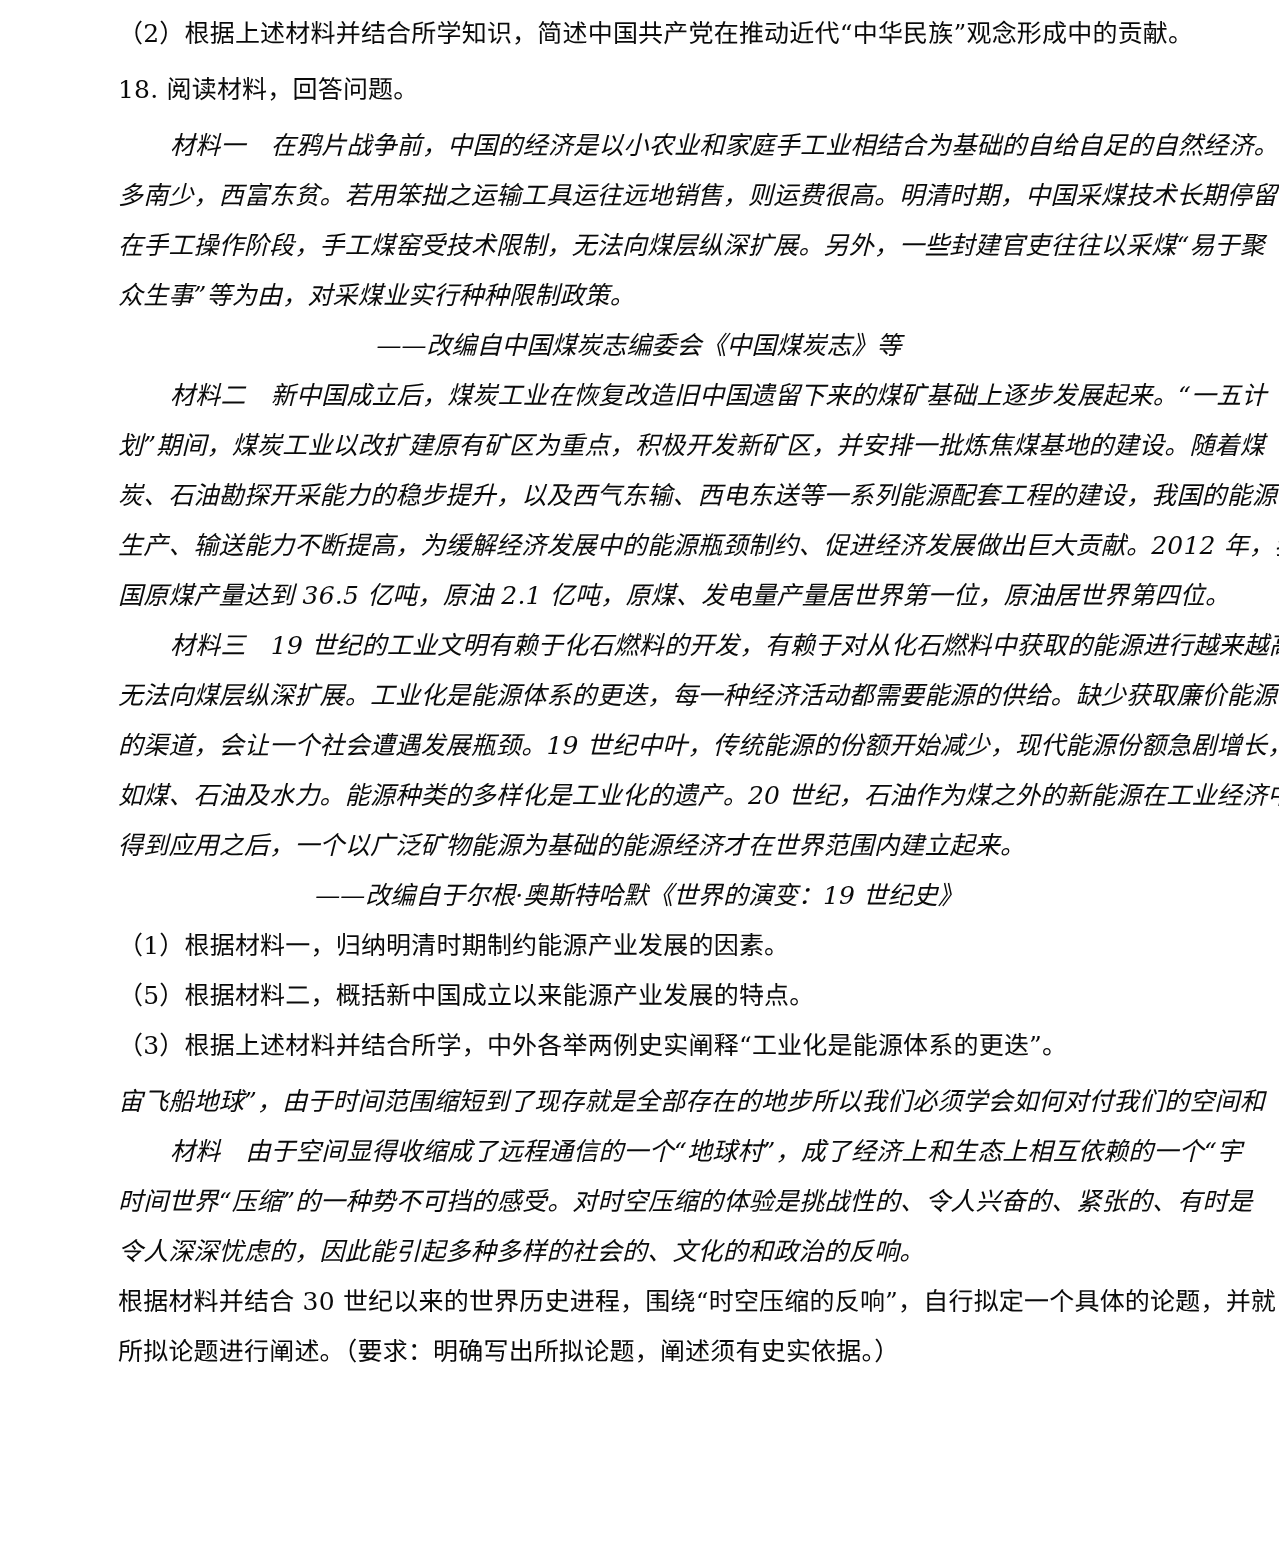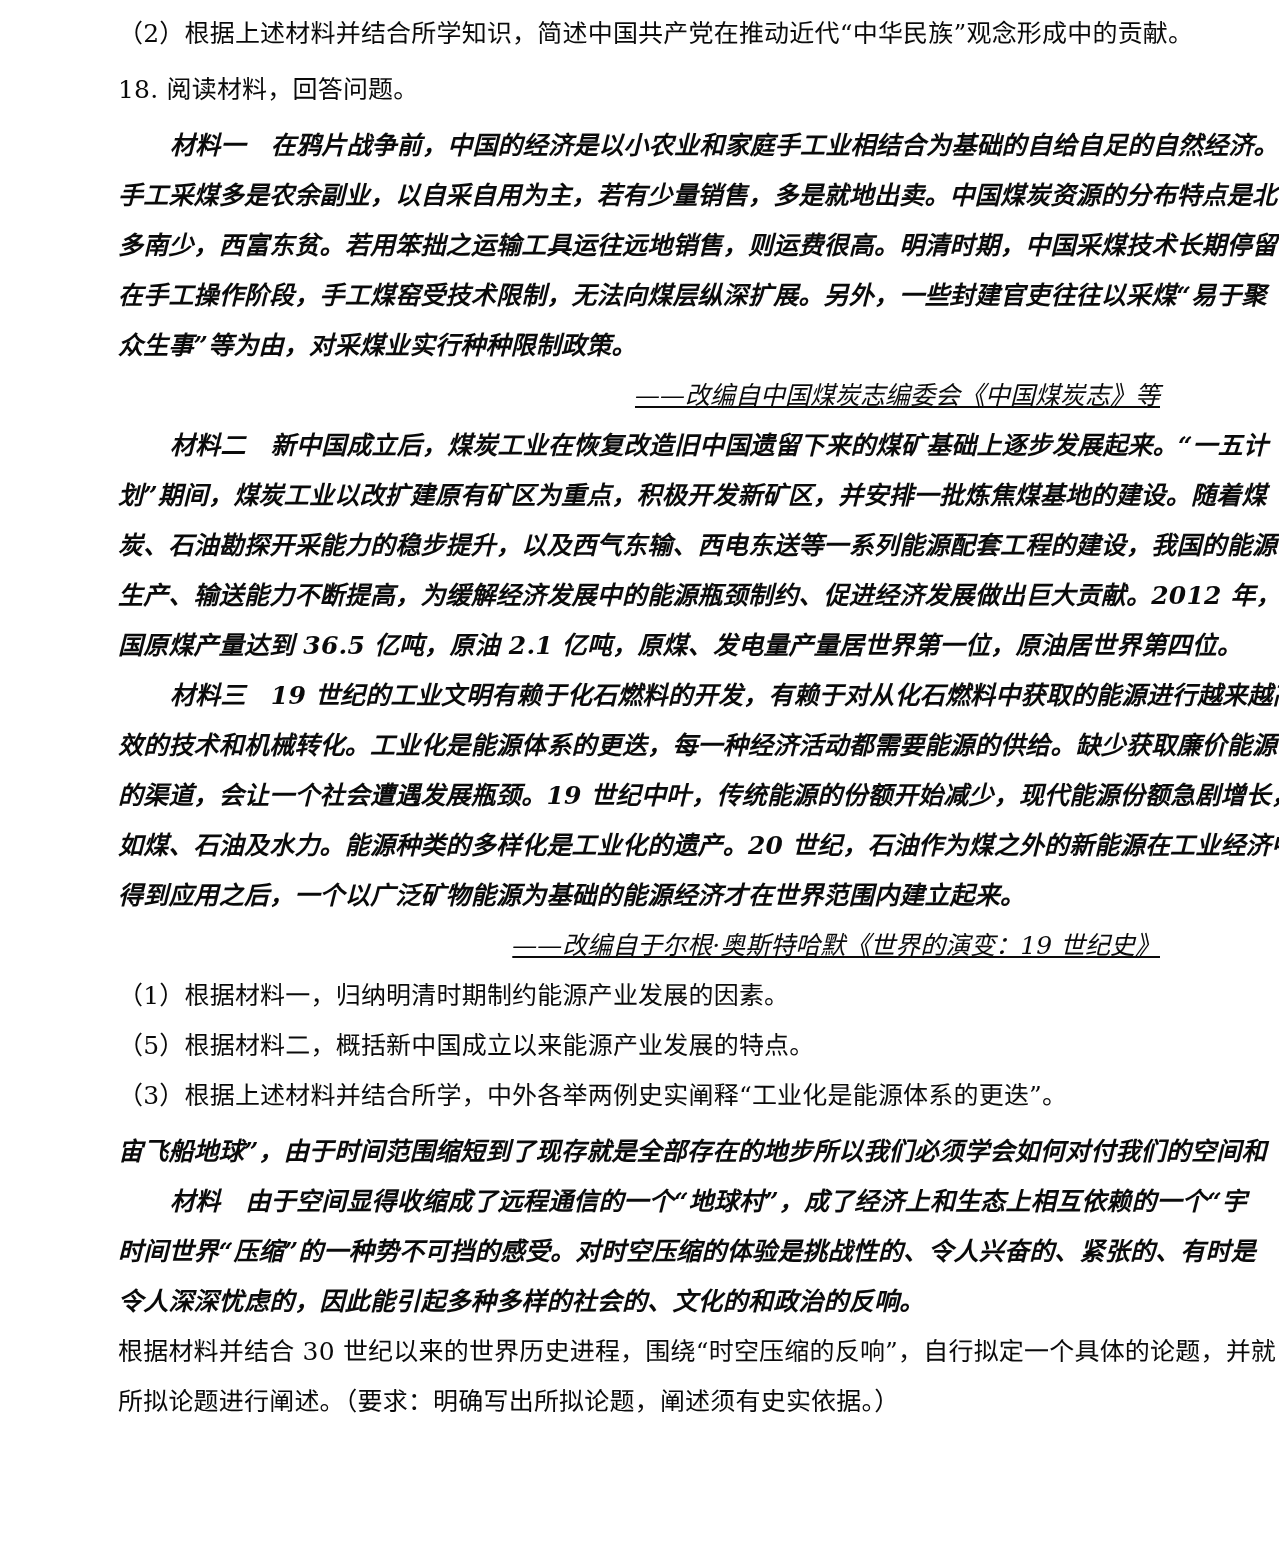--- a/index.html
+++ b/index.html
@@ -40,39 +40,38 @@
     font-family: "DejaVu Serif", "Liberation Serif", serif;
     font-size: 25px;
     font-weight: 400;
   }
 
   
   .mat {
     font-family: "DejaVu Serif", "Liberation Serif", serif;
     font-size: 25px;
     font-style: italic;
-    font-weight: 700;
+    font-weight: 400;
   }
 
   
   .indent {
     padding-left: 52px;
   }
 
   
   .attrib {
     display: block;
     white-space: pre;
-    text-align: right;
+    text-align: center;
     font-family: "DejaVu Serif", "Liberation Serif", serif;
     font-style: italic;
     font-size: 25px;
     line-height: 50px;
     height: 50px;
-    text-decoration: underline;
   }
   .gap-6  { height: 6px; }
 
   
   .top-pad { height: 9px; }
 </style>
 </head>
 <body>
 
 <div class="page">
@@ -81,34 +80,33 @@
 
   <span class="ln stem">（2）根据上述材料并结合所学知识，简述中国共产党在推动近代“中华民族”观念形成中的贡献。</span>
 
   <div class="gap-6"></div>
 
   <span class="ln stem">18. 阅读材料，回答问题。</span>
 
   <div class="gap-6"></div>
 
   <span class="ln mat indent">材料一　在鸦片战争前，中国的经济是以小农业和家庭手工业相结合为基础的自给自足的自然经济。</span>
-  <span class="ln mat">手工采煤多是农余副业，以自采自用为主，若有少量销售，多是就地出卖。中国煤炭资源的分布特点是北</span>
   <span class="ln mat">多南少，西富东贫。若用笨拙之运输工具运往远地销售，则运费很高。明清时期，中国采煤技术长期停留</span>
   <span class="ln mat">在手工操作阶段，手工煤窑受技术限制，无法向煤层纵深扩展。另外，一些封建官吏往往以采煤“易于聚</span>
   <span class="ln mat">众生事”等为由，对采煤业实行种种限制政策。</span>
   <span class="attrib">——改编自中国煤炭志编委会《中国煤炭志》等</span>
 
   <span class="ln mat indent">材料二　新中国成立后，煤炭工业在恢复改造旧中国遗留下来的煤矿基础上逐步发展起来。“一五计</span>
   <span class="ln mat">划”期间，煤炭工业以改扩建原有矿区为重点，积极开发新矿区，并安排一批炼焦煤基地的建设。随着煤</span>
   <span class="ln mat">炭、石油勘探开采能力的稳步提升，以及西气东输、西电东送等一系列能源配套工程的建设，我国的能源</span>
   <span class="ln mat">生产、输送能力不断提高，为缓解经济发展中的能源瓶颈制约、促进经济发展做出巨大贡献。2012 年，我</span>
   <span class="ln mat">国原煤产量达到 36.5 亿吨，原油 2.1 亿吨，原煤、发电量产量居世界第一位，原油居世界第四位。</span>
 
   <span class="ln mat indent">材料三　19 世纪的工业文明有赖于化石燃料的开发，有赖于对从化石燃料中获取的能源进行越来越高</span>
-  <span class="ln mat">效的技术和机械转化。工业化是能源体系的更迭，每一种经济活动都需要能源的供给。缺少获取廉价能源</span>
+  <span class="ln mat">无法向煤层纵深扩展。工业化是能源体系的更迭，每一种经济活动都需要能源的供给。缺少获取廉价能源</span>
   <span class="ln mat">的渠道，会让一个社会遭遇发展瓶颈。19 世纪中叶，传统能源的份额开始减少，现代能源份额急剧增长，</span>
   <span class="ln mat">如煤、石油及水力。能源种类的多样化是工业化的遗产。20 世纪，石油作为煤之外的新能源在工业经济中</span>
   <span class="ln mat">得到应用之后，一个以广泛矿物能源为基础的能源经济才在世界范围内建立起来。</span>
   <span class="attrib">——改编自于尔根·奥斯特哈默《世界的演变：19 世纪史》</span>
 
   <span class="ln stem">（1）根据材料一，归纳明清时期制约能源产业发展的因素。</span>
   <span class="ln stem">（5）根据材料二，概括新中国成立以来能源产业发展的特点。</span>
   <span class="ln stem">（3）根据上述材料并结合所学，中外各举两例史实阐释“工业化是能源体系的更迭”。</span>
 
 

